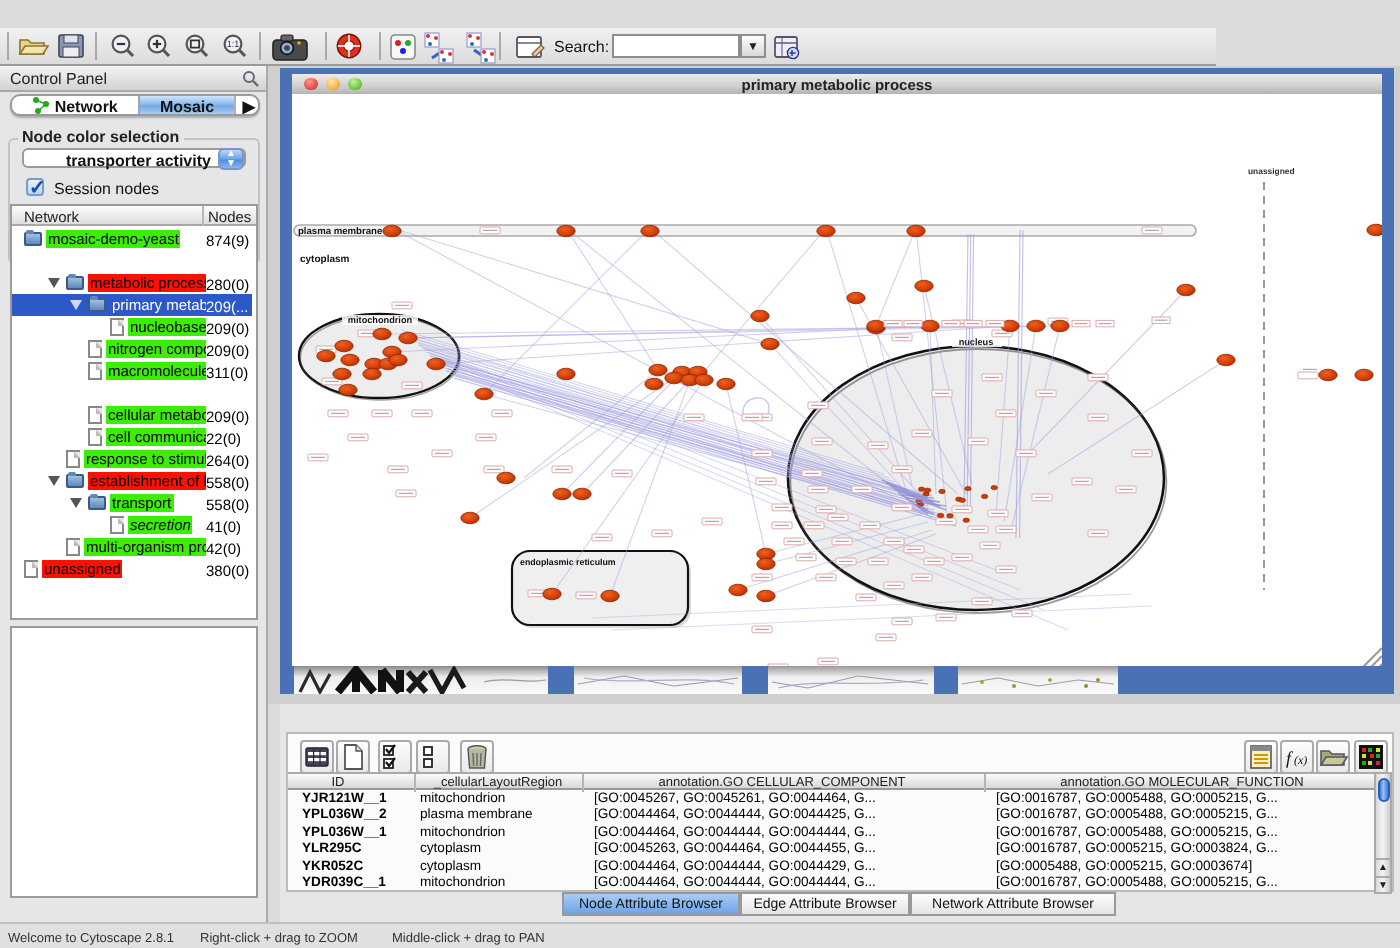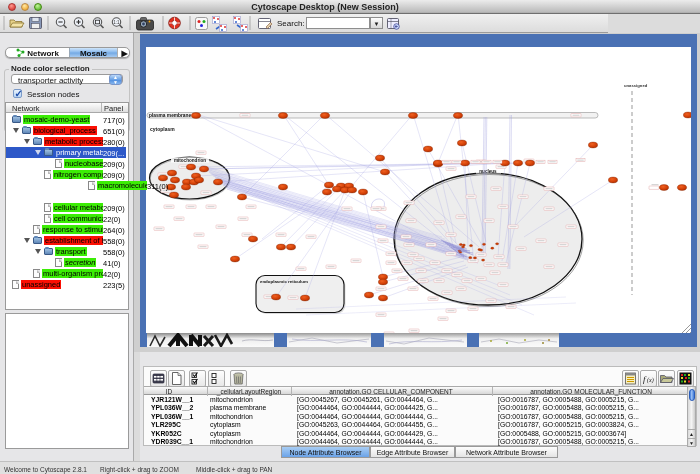--- a/index.html
+++ b/index.html
@@ -32,21 +32,21 @@
 .phead { position:absolute; left:0; width:100%; height:13px; background:linear-gradient(#f4f4f4,#d2d2d2); border-bottom:1px solid #a8a8a8; font-size:8px; color:#222; }
 .phead .t { position:absolute; left:5px; top:2px; }
 #cptabs { position:absolute; left:5px; top:14px; width:125px; height:11px; background:#fff; border:1px solid #9a9a9a; border-radius:5px; overflow:hidden; box-shadow:0 1px 1px rgba(0,0,0,0.25); }
 #cptabs .seg { position:absolute; top:0; height:100%; font-size:8px; font-weight:bold; color:#111; text-align:center; line-height:11px; }
 #seg-net { left:0; width:63px; }
 #seg-mos { left:63px; width:48px; background:linear-gradient(#cfe5fa,#8cbbee 45%,#74a9e4 55%,#a8ccf2); border-left:1px solid #98a8b8; }
 #seg-arr { left:111px; width:14px; border-left:1px solid #b0b0b0; font-size:6px; }
 #groupbox { position:absolute; left:4px; top:36px; width:126px; height:63px; border:1px solid #c3c3c3; border-radius:3px; }
 #grouplbl { position:absolute; left:9px; top:31px; background:#e6e6e8; padding:0 2px; font-size:8px; font-weight:bold; color:#222; }
 #combo { position:absolute; left:11px; top:41px; width:112px; height:10px; background:#fff; border:1px solid #9a9a9a; border-radius:3px; font-size:8px; color:#111; }
-#combo .ct { position:absolute; left:6px; top:0.5px; }
+#combo .ct { position:absolute; left:21px; top:0.5px;font-weight:bold; }
 #combo .spin { position:absolute; right:0px; top:-1px; width:13px; height:11px; border-radius:3px; background:linear-gradient(#bcd8f8,#6ba3e8 50%,#4f8ede 55%,#86b6f0); border:1px solid #7a96c8; color:#fff; font-size:5px; text-align:center; line-height:5px; }
 #chk { position:absolute; left:13px; top:56px; width:9px; height:9px; border:1px solid #7a9ac8; border-radius:2px; background:linear-gradient(#e8f2fc,#b8d4f4); }
 #chk:after { content:"\2713"; position:absolute; left:0.5px; top:-2px; font-size:10px; font-weight:bold; color:#1c4ba8; }
 #chklbl { position:absolute; left:27px; top:57px; font-size:8px; color:#111; }
 #treepanel { position:absolute; left:5px; top:69px; width:124px; height:208px; background:#fff; border:1px solid #9a9a9a; }
 #treehdr { position:absolute; left:0; top:0; width:100%; height:10px; background:linear-gradient(#fdfdfd,#dedede); border-bottom:1px solid #a8a8a8; font-size:7.5px; color:#222; }
 #treehdr .c1 { position:absolute; left:6px; top:1px; }
 #treehdr .c2 { position:absolute; left:98px; top:1px; }
 #treehdr .vs { position:absolute; left:95px; top:0; width:1px; height:10px; background:#b8b8b8; }
 .trow { position:absolute; left:0; width:120px; height:11px; font-size:7.5px; color:#000; white-space:nowrap; }
@@ -153,20 +153,26 @@
       <circle cx="12" cy="8" r="1" fill="#aa3"></circle>
         <circle cx="28" cy="10" r="1" fill="#7a3"></circle>
       <circle cx="46" cy="7" r="1" fill="#aa3"></circle>
         <circle cx="64" cy="10" r="1" fill="#983"></circle>
       <circle cx="70" cy="7" r="1" fill="#a83"></circle>
     </svg>
   </div>
   <div class="peekblue" style="left:559px; width:138px;"></div>
 
   <div class="abs" id="netwin">
+    <div id="nettitle">
+      <div class="slight" style="left:6px; background:radial-gradient(circle at 40% 30%, #ff9a90, #e4504a 60%, #b2322c);"></div>
+      <div class="slight" style="left:17px; background:radial-gradient(circle at 40% 30%, #ffe9a8, #f4b84a 60%, #cf8f26);"></div>
+      <div class="slight" style="left:28px; background:radial-gradient(circle at 40% 30%, #c4f49a, #74c947 60%, #4f9b28);"></div>
+      <div class="title">primary metabolic process</div>
+    </div>
     <div id="netcanvas">
       
       <svg id="netsvg" width="545" height="290" viewBox="0 0 545 290">
           <defs>
             <radialGradient id="ng" cx="40%" cy="35%" r="75%">
               <stop offset="0%" stop-color="#f06020"></stop>
               <stop offset="65%" stop-color="#cf3d05"></stop>
               <stop offset="100%" stop-color="#9c2a00"></stop>
             </radialGradient>
           </defs>
@@ -662,20 +668,27 @@
         <div class="sarr" style="bottom:0px;">▼</div>
       </div>
     </div>
 
     <div class="dtab sel" style="left:141px; top:94px; width:89px;">Node Attribute Browser</div>
     <div class="dtab" style="left:230px; top:94px; width:85px;">Edge Attribute Browser</div>
     <div class="dtab" style="left:315px; top:94px; width:103px;">Network Attribute Browser</div>
   </div>
 
   <div class="abs" id="cpanel">
+    <div class="phead">
+        <span class="t">Control Panel</span>
+      <svg class="floticon" width="9" height="9">
+          <circle cx="3.5" cy="3.5" r="2.5" fill="none" stroke="#667" stroke-width="1"></circle>
+          <path d="M5.5 5.5 L8 8" stroke="#667" stroke-width="1.2"></path>
+        </svg>
+    </div>
     <div id="cptabs">
       <div class="seg" id="seg-net"><svg width="9" height="9" style="vertical-align:-1px;">
             <circle cx="2" cy="2" r="1.5" fill="#2a2"></circle>
             <circle cx="7" cy="4" r="1.5" fill="#2a2"></circle>
             <circle cx="3" cy="7.5" r="1.5" fill="#2a2"></circle>
             <path d="M2 2 L7 4 L3 7.5" stroke="#2a2" stroke-width="0.7" fill="none"></path>
           </svg> Network</div>
       <div class="seg" id="seg-mos">Mosaic</div>
       <div class="seg" id="seg-arr">▶</div>
     </div>
@@ -684,33 +697,27 @@
     <div id="combo">
         <span class="ct">transporter activity</span>
         <span class="spin">▲<br>▼</span>
       </div>
     <div id="chk"></div>
       <div id="chklbl">Session nodes</div>
     <div id="treepanel">
       <div id="treehdr">
           <span class="c1">Network</span>
           <span class="vs"></span>
-          <span class="c2">Panel</span>
+          <span class="c2">Nodes</span>
         </div>
 
       <div class="trow" style="top:11px;">
           <span class="fold" style="left:6px;"></span>
           <span class="lbl g" style="left:17px;max-width:80px;overflow:hidden;display:inline-block;">mosaic-demo-yeast</span>
-          <span class="num">717(0)</span>
-        </div>
-      <div class="trow" style="top:22px;">
-          <span class="tri" style="left:7px;"></span>
-          <span class="fold" style="left:16px;"></span>
-          <span class="lbl r" style="left:27px;max-width:70px;overflow:hidden;display:inline-block;">biological_process</span>
-          <span class="num">651(0)</span>
+          <span class="num">874(9)</span>
         </div>
       <div class="trow" style="top:33px;">
           <span class="tri" style="left:18px;"></span>
           <span class="fold" style="left:27px;"></span>
           <span class="lbl r" style="left:38px;max-width:59px;overflow:hidden;display:inline-block;">metabolic process</span>
           <span class="num">280(0)</span>
         </div>
       <div class="trow sel" style="top:44px;">
           <span class="tri" style="left:29px;"></span>
           <span class="fold" style="left:38px;"></span>
@@ -720,21 +727,21 @@
       <div class="trow" style="top:55px;">
           <span class="file" style="left:49px;"></span>
           <span class="lbl g" style="left:58px;max-width:39px;overflow:hidden;display:inline-block;">nucleobase-c</span>
           <span class="num">209(0)</span>
         </div>
       <div class="trow" style="top:66px;">
           <span class="file" style="left:38px;"></span>
           <span class="lbl g" style="left:47px;max-width:50px;overflow:hidden;display:inline-block;">nitrogen compou</span>
           <span class="num">209(0)</span>
         </div>
-      <div class="trow" style="top:77px;margin-left:44px;">
+      <div class="trow" style="top:77px;">
           <span class="file" style="left:38px;"></span>
           <span class="lbl g" style="left:47px;max-width:50px;overflow:hidden;display:inline-block;">macromolecule</span>
           <span class="num">311(0)</span>
         </div>
       <div class="trow" style="top:99px;">
           <span class="file" style="left:38px;"></span>
           <span class="lbl g" style="left:47px;max-width:50px;overflow:hidden;display:inline-block;">cellular metabo</span>
           <span class="num">209(0)</span>
         </div>
       <div class="trow" style="top:110px;">
@@ -765,37 +772,31 @@
           <span class="num">41(0)</span>
         </div>
       <div class="trow" style="top:165px;">
           <span class="file" style="left:27px;"></span>
           <span class="lbl g" style="left:36px;max-width:61px;overflow:hidden;display:inline-block;">multi-organism pro</span>
           <span class="num">42(0)</span>
         </div>
       <div class="trow" style="top:176px;">
           <span class="file" style="left:6px;"></span>
           <span class="lbl r" style="left:15px;max-width:82px;overflow:hidden;display:inline-block;">unassigned</span>
-          <span class="num">223(5)</span>
+          <span class="num">380(0)</span>
         </div>
       <div class="trow" style="top:187px;margin-top:37px;">
           <span class="file" style="left:6px;"></span>
           <span class="lbl g" style="left:15px;max-width:82px;overflow:hidden;display:inline-block;">Overview</span>
           <span class="num">9(0)</span>
         </div>
     </div>
     <div id="overview"></div>
   </div>
 
-  <div class="abs" id="titlebar">
-    <div class="light l-red"></div>
-      <div class="light l-yel"></div>
-      <div class="light l-grn"></div>
-    <div class="title">Cytoscape Desktop (New Session)</div>
-  </div>
   <div class="abs" id="toolbar">
       <svg width="700" height="19" style="position:absolute;left:0;top:0;">
         <line x1="4" y1="2" x2="4" y2="16" stroke="#aaa" stroke-width="1"></line>
         <g transform="translate(9,3)">
           <path d="M1 10 L1 3 L5 3 L6.5 4.5 L13 4.5 L13 10 Z" fill="#e8d28a" stroke="#8a7430" stroke-width="0.8"></path>
           <path d="M1 10 L3.5 6 L15 6 L12.5 10 Z" fill="#f4e4a8" stroke="#8a7430" stroke-width="0.8"></path>
         </g>
         <g transform="translate(29,3)">
           <rect x="0.5" y="0.5" width="12" height="11" rx="1" fill="#8898b8" stroke="#445" stroke-width="0.8"></rect>
           <rect x="3" y="0.5" width="7" height="4" fill="#dde4ee" stroke="#445" stroke-width="0.5"></rect>

